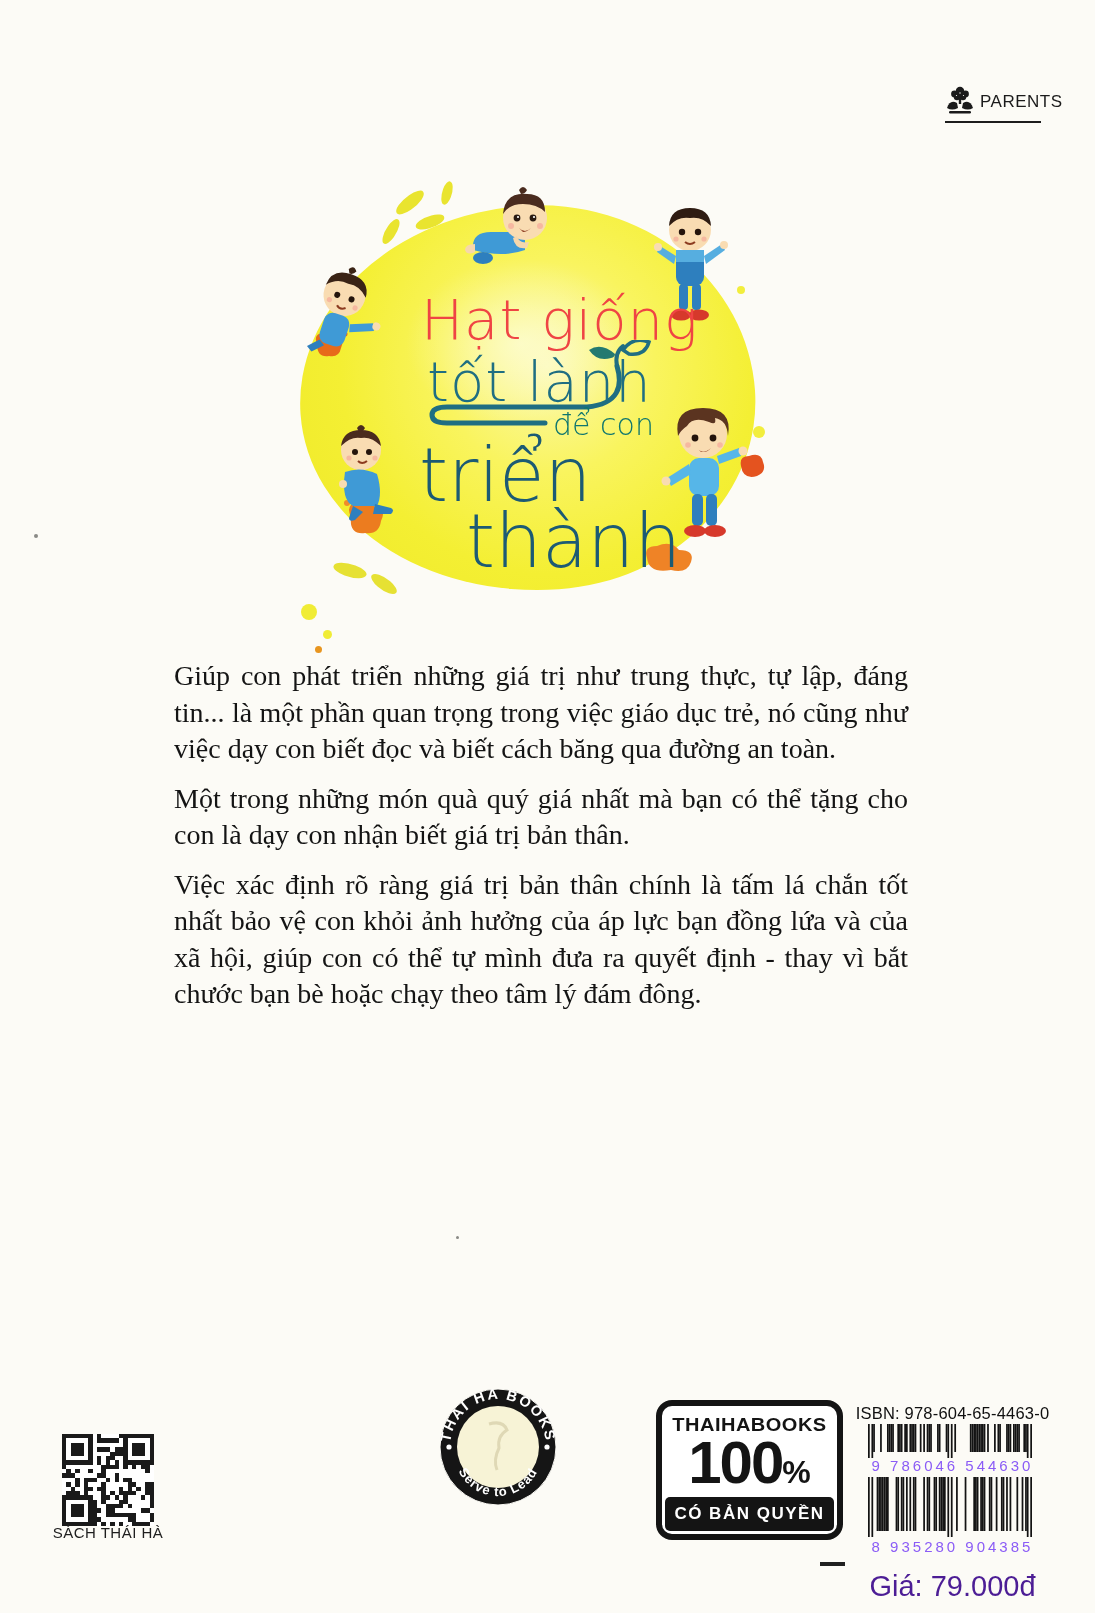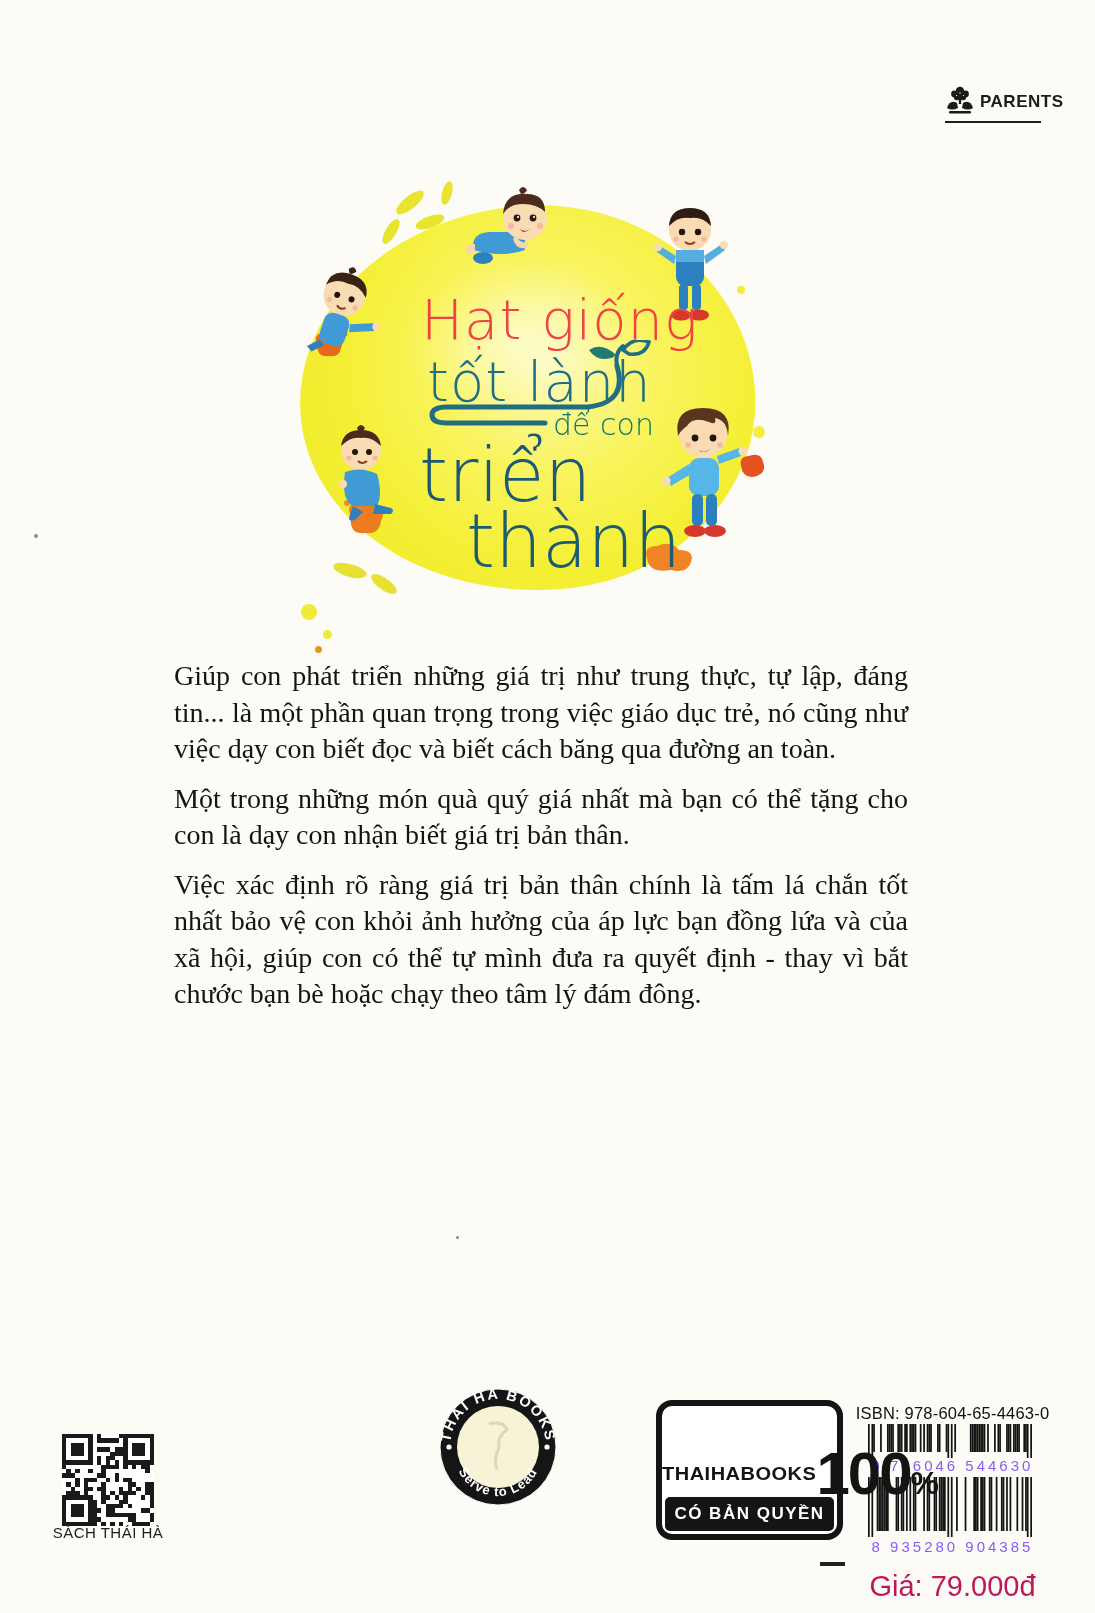--- a/index.html
+++ b/index.html
@@ -10,21 +10,21 @@
     background:#fcfbf6;
     overflow:hidden;
     font-family:"Liberation Sans",sans-serif;
   }
 
   
   .parents{position:absolute;top:84px;left:945px;width:100px;}
   .parents-icon{position:absolute;left:0;top:0;width:30px;height:32px;}
   .parents-label{
     position:absolute;left:35px;top:8px;
-    font-size:17px;font-weight:bold;letter-spacing:.5px;color:#1b1b1b;
+    font-size:17px;font-weight:normal;letter-spacing:.5px;color:#1b1b1b;
     font-family:"Liberation Sans",sans-serif;
   }
   .parents-rule{position:absolute;left:0;top:37px;width:96px;height:2px;background:#1d1d1d;}
 
   
   .art{position:absolute;left:285px;top:168px;width:490px;height:450px;}
   .blob{
     position:absolute;left:15px;top:38px;width:455px;height:385px;
     background:radial-gradient(circle at 55% 42%, #fbf9ad 0%, #f9f45e 32%, #f4ef33 62%, #eee826 100%);
     border-radius:52% 48% 46% 54% / 50% 52% 48% 50%;
@@ -58,21 +58,21 @@
   .qr{position:absolute;left:62px;top:1434px;width:92px;height:92px;background:#fff;}
   .qr-caption{
     position:absolute;left:40px;top:1524px;width:136px;text-align:center;
     font-size:15px;letter-spacing:.5px;color:#1e1e1e;
   }
   .seal{position:absolute;left:437px;top:1386px;width:122px;height:122px;}
 
   .badge{
     position:absolute;left:656px;top:1400px;width:187px;height:140px;
     background:#fff;border:6px solid #141414;border-radius:16px;
-    box-sizing:border-box;display:flex;flex-direction:row;align-items:center;
+    box-sizing:border-box;display:flex;flex-direction:column;align-items:center;
   }
   .badge-brand{
     margin-top:7px;font-size:20px;font-weight:bold;letter-spacing:.5px;color:#141414;
     transform:scaleY(.95);white-space:nowrap;
   }
   .badge-percent{
     font-size:60px;font-weight:800;color:#141414;line-height:.82;margin-top:2px;margin-bottom:-6px;
     letter-spacing:-2px;z-index:2;
   }
   .badge-percent .pct{font-size:32px;font-weight:800;letter-spacing:0;}
@@ -90,21 +90,21 @@
   .bars1{left:868px;top:1424px;}
   .bars2{left:868px;top:1477px;}
   .bar-digits{
     position:absolute;left:845px;width:215px;text-align:center;
     font-size:15px;letter-spacing:3px;color:#8b5cf6;white-space:nowrap;
   }
   .bd1{top:1457px;}
   .bd2{top:1538px;}
   .price{
     position:absolute;left:840px;top:1570px;width:225px;text-align:center;
-    font-size:29px;color:#be185d;
+    font-size:29px;color:#4c1d95;
   }
 
   .speck{position:absolute;border-radius:50%;background:#8a8a86;}
   .print-mark{position:absolute;left:820px;top:1562px;width:25px;height:4px;background:#202020;}
 </style>
 </head>
 <body>
 
 <div class="page">
 

